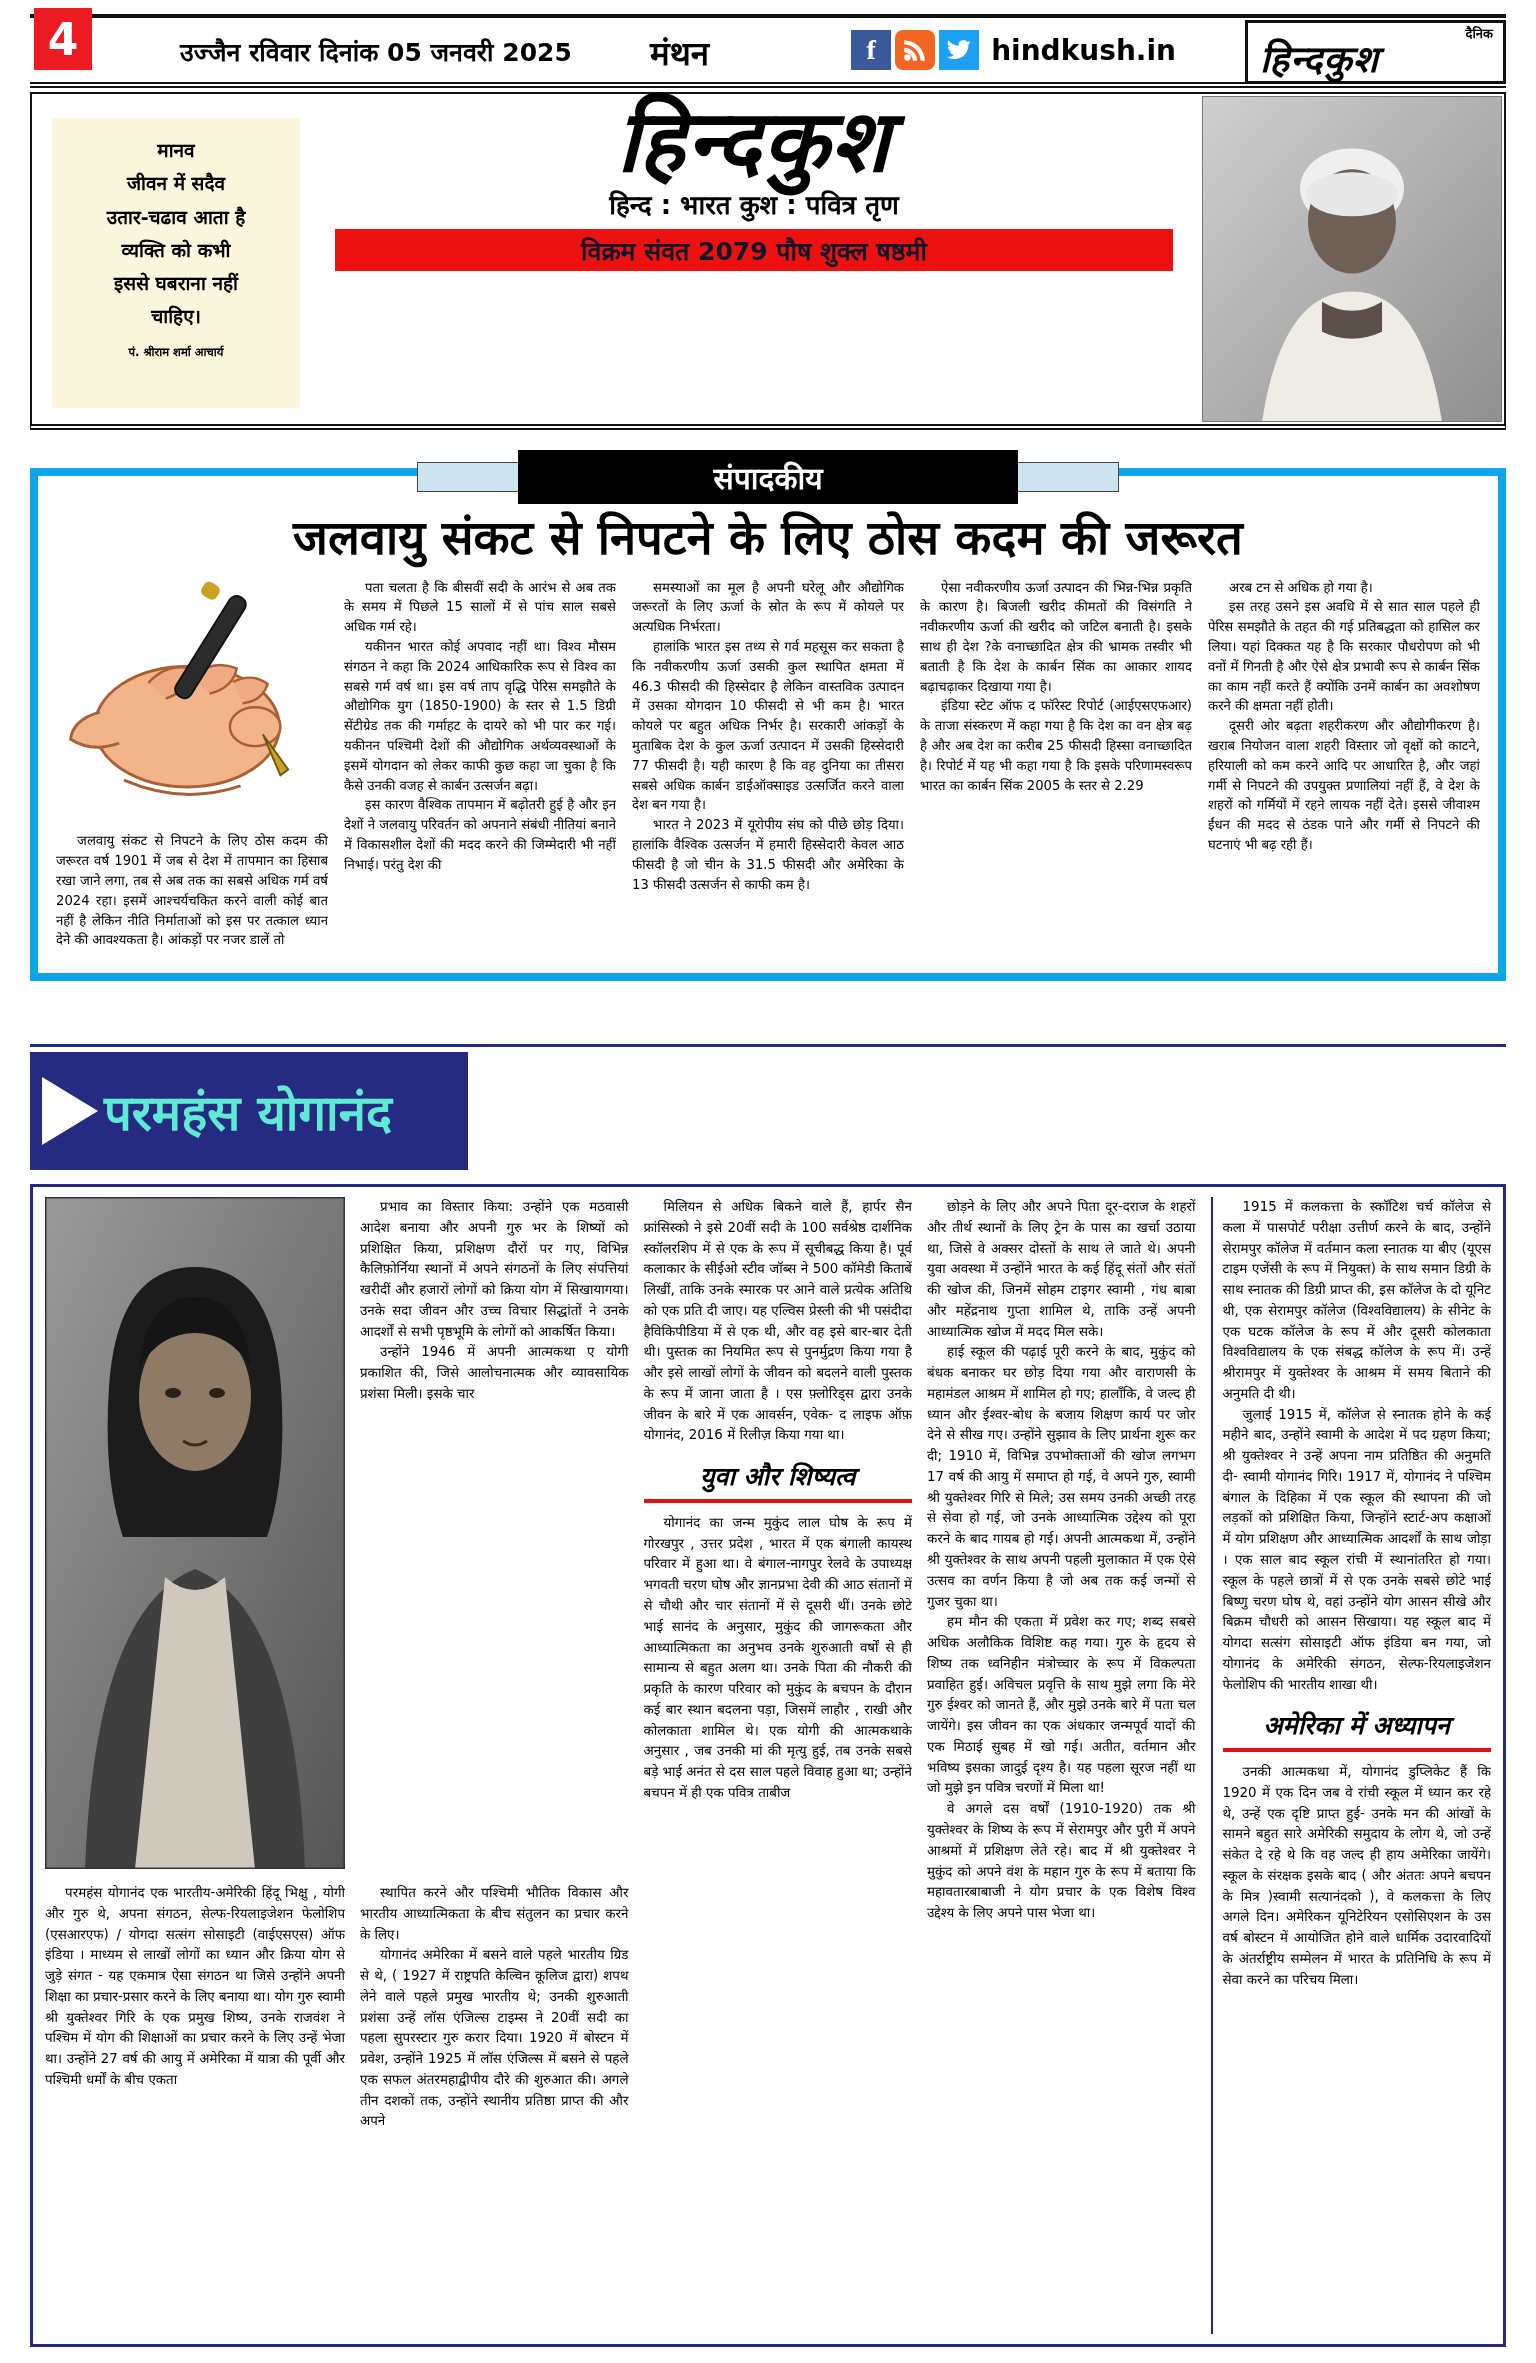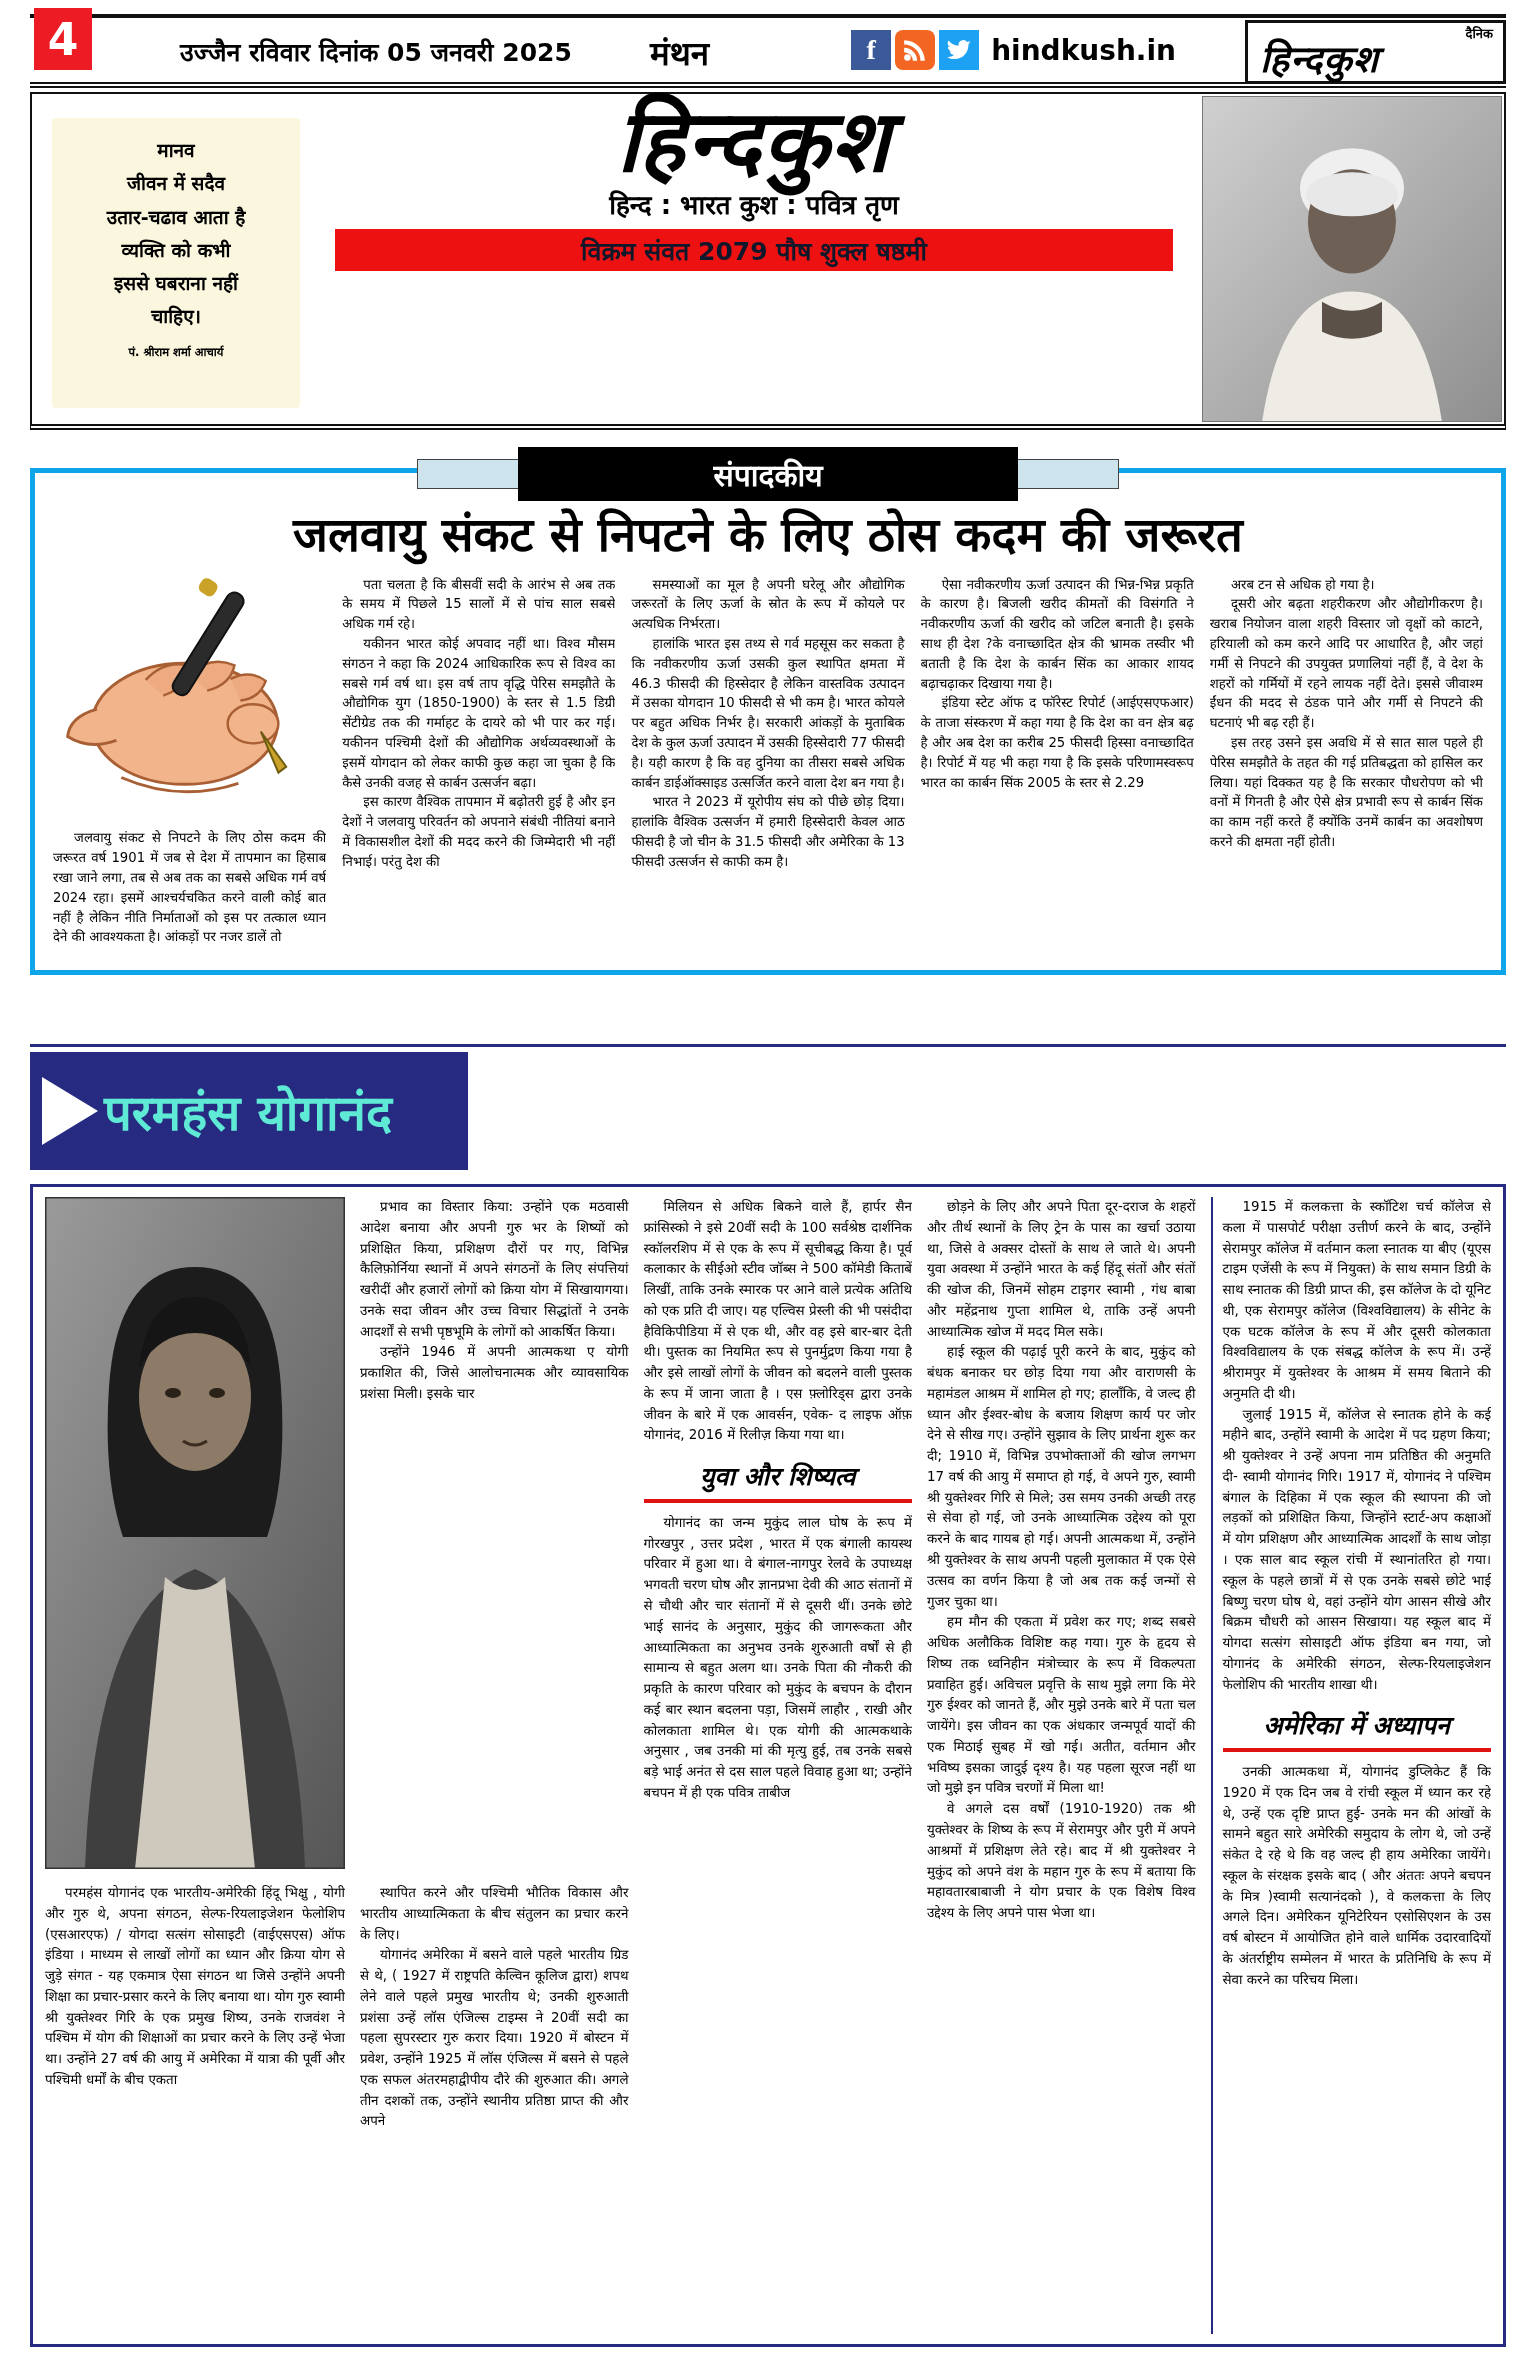--- a/index.html
+++ b/index.html
@@ -36,21 +36,21 @@
   .tagline{font-size:26px;font-weight:bold;margin-top:0;}
   .shloka{background:#f6c800;border-radius:24px;padding:8px 24px;margin-top:8px;text-align:center;width:90%;box-sizing:border-box;}
   .shloka-l1{font-weight:bold;font-size:20.5px;}
   .shloka-l2{font-weight:bold;font-size:23px;margin-top:5px;}
   .datebar{background:#ee1111;color:#0f172a;font-weight:bold;font-size:25px;text-align:center;
            padding:4px 0;width:94%;margin-top:7px;}
   .portrait{flex:0 0 300px;margin:2px;}
   .portrait svg{width:100%;height:100%;}
 
   
-  .editorial{position:absolute;left:30px;right:30px;top:468px;height:497px;border:5px solid #0ea5e9;background:#fff;}
+  .editorial{position:absolute;left:30px;right:30px;top:468px;height:497px;border:8px solid #0ea5e9;background:#fff;}
   .ed-strip{position:absolute;top:-14px;left:50%;transform:translateX(-50%);width:700px;height:28px;
             background:#cde4ee;border:1px solid #444;}
   .ed-tab{position:absolute;top:-26px;left:50%;transform:translateX(-50%);width:500px;height:54px;background:#000;
           color:#fff;font-size:30px;font-weight:bold;display:flex;align-items:center;justify-content:center;z-index:2;}
   .ed-headline{text-align:center;font-size:47px;font-weight:bold;margin:36px 10px 4px;line-height:1.1;}
   .ed-cols{display:flex;gap:16px;padding:10px 18px 0;height:372px;overflow:hidden;}
   .ed-col{flex:1;font-size:13.2px;line-height:1.5;text-align:justify;overflow:hidden;}
   .ed-col p{margin:0;text-indent:1.6em;}
   .hand-art{width:100%;height:244px;margin-bottom:4px;}
 
@@ -172,22 +172,22 @@
         <p>समस्याओं का मूल है अपनी घरेलू और औद्योगिक जरूरतों के लिए ऊर्जा के स्रोत के रूप में कोयले पर अत्यधिक निर्भरता।</p>
         <p>हालांकि भारत इस तथ्य से गर्व महसूस कर सकता है कि नवीकरणीय ऊर्जा उसकी कुल स्थापित क्षमता में 46.3 फीसदी की हिस्सेदार है लेकिन वास्तविक उत्पादन में उसका योगदान 10 फीसदी से भी कम है। भारत कोयले पर बहुत अधिक निर्भर है। सरकारी आंकड़ों के मुताबिक देश के कुल ऊर्जा उत्पादन में उसकी हिस्सेदारी 77 फीसदी है। यही कारण है कि वह दुनिया का तीसरा सबसे अधिक कार्बन डाईऑक्साइड उत्सर्जित करने वाला देश बन गया है।</p>
         <p>भारत ने 2023 में यूरोपीय संघ को पीछे छोड़ दिया। हालांकि वैश्विक उत्सर्जन में हमारी हिस्सेदारी केवल आठ फीसदी है जो चीन के 31.5 फीसदी और अमेरिका के 13 फीसदी उत्सर्जन से काफी कम है।</p>
       </div>
       <div class="ed-col">
         <p>ऐसा नवीकरणीय ऊर्जा उत्पादन की भिन्न-भिन्न प्रकृति के कारण है। बिजली खरीद कीमतों की विसंगति ने नवीकरणीय ऊर्जा की खरीद को जटिल बनाती है। इसके साथ ही देश ?के वनाच्छादित क्षेत्र की भ्रामक तस्वीर भी बताती है कि देश के कार्बन सिंक का आकार शायद बढ़ाचढ़ाकर दिखाया गया है।</p>
         <p>इंडिया स्टेट ऑफ द फॉरेस्ट रिपोर्ट (आईएसएफआर) के ताजा संस्करण में कहा गया है कि देश का वन क्षेत्र बढ़ है और अब देश का करीब 25 फीसदी हिस्सा वनाच्छादित है। रिपोर्ट में यह भी कहा गया है कि इसके परिणामस्वरूप भारत का कार्बन सिंक 2005 के स्तर से 2.29</p>
       </div>
       <div class="ed-col">
         <p>अरब टन से अधिक हो गया है।</p>
+        <p>इस तरह उसने इस अवधि में से सात साल पहले ही पेरिस समझौते के तहत की गई प्रतिबद्धता को हासिल कर लिया। यहां दिक्कत यह है कि सरकार पौधरोपण को भी वनों में गिनती है और ऐसे क्षेत्र प्रभावी रूप से कार्बन सिंक का काम नहीं करते हैं क्योंकि उनमें कार्बन का अवशोषण करने की क्षमता नहीं होती।</p>
         <p>दूसरी ओर बढ़ता शहरीकरण और औद्योगीकरण है। खराब नियोजन वाला शहरी विस्तार जो वृक्षों को काटने, हरियाली को कम करने आदि पर आधारित है, और जहां गर्मी से निपटने की उपयुक्त प्रणालियां नहीं हैं, वे देश के शहरों को गर्मियों में रहने लायक नहीं देते। इससे जीवाश्म ईंधन की मदद से ठंडक पाने और गर्मी से निपटने की घटनाएं भी बढ़ रही हैं।</p>
-        <p>इस तरह उसने इस अवधि में से सात साल पहले ही पेरिस समझौते के तहत की गई प्रतिबद्धता को हासिल कर लिया। यहां दिक्कत यह है कि सरकार पौधरोपण को भी वनों में गिनती है और ऐसे क्षेत्र प्रभावी रूप से कार्बन सिंक का काम नहीं करते हैं क्योंकि उनमें कार्बन का अवशोषण करने की क्षमता नहीं होती।</p>
       </div>
     </div>
   </div>
 
   <div class="art-rule"></div>
   <div class="art-banner">
     <div class="banner-tri"></div>
     <div class="banner-text">परमहंस योगानंद</div>
   </div>
 

